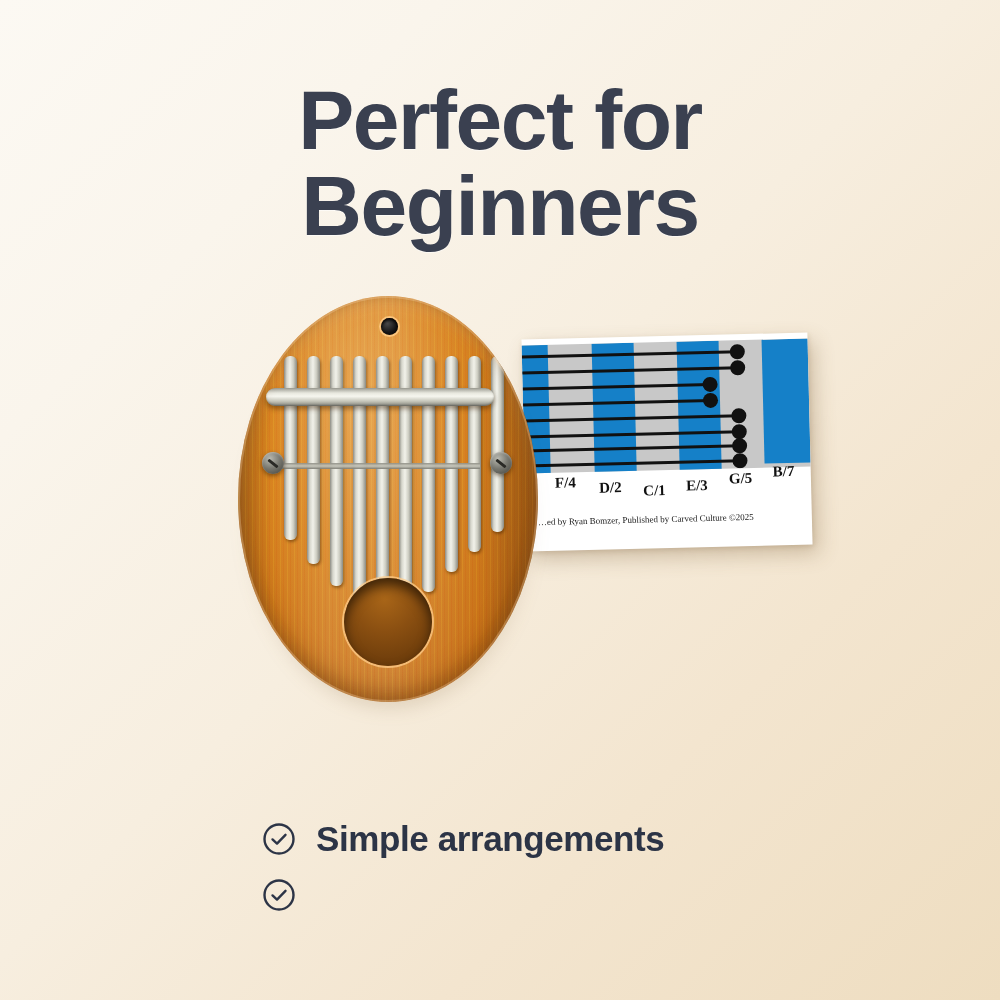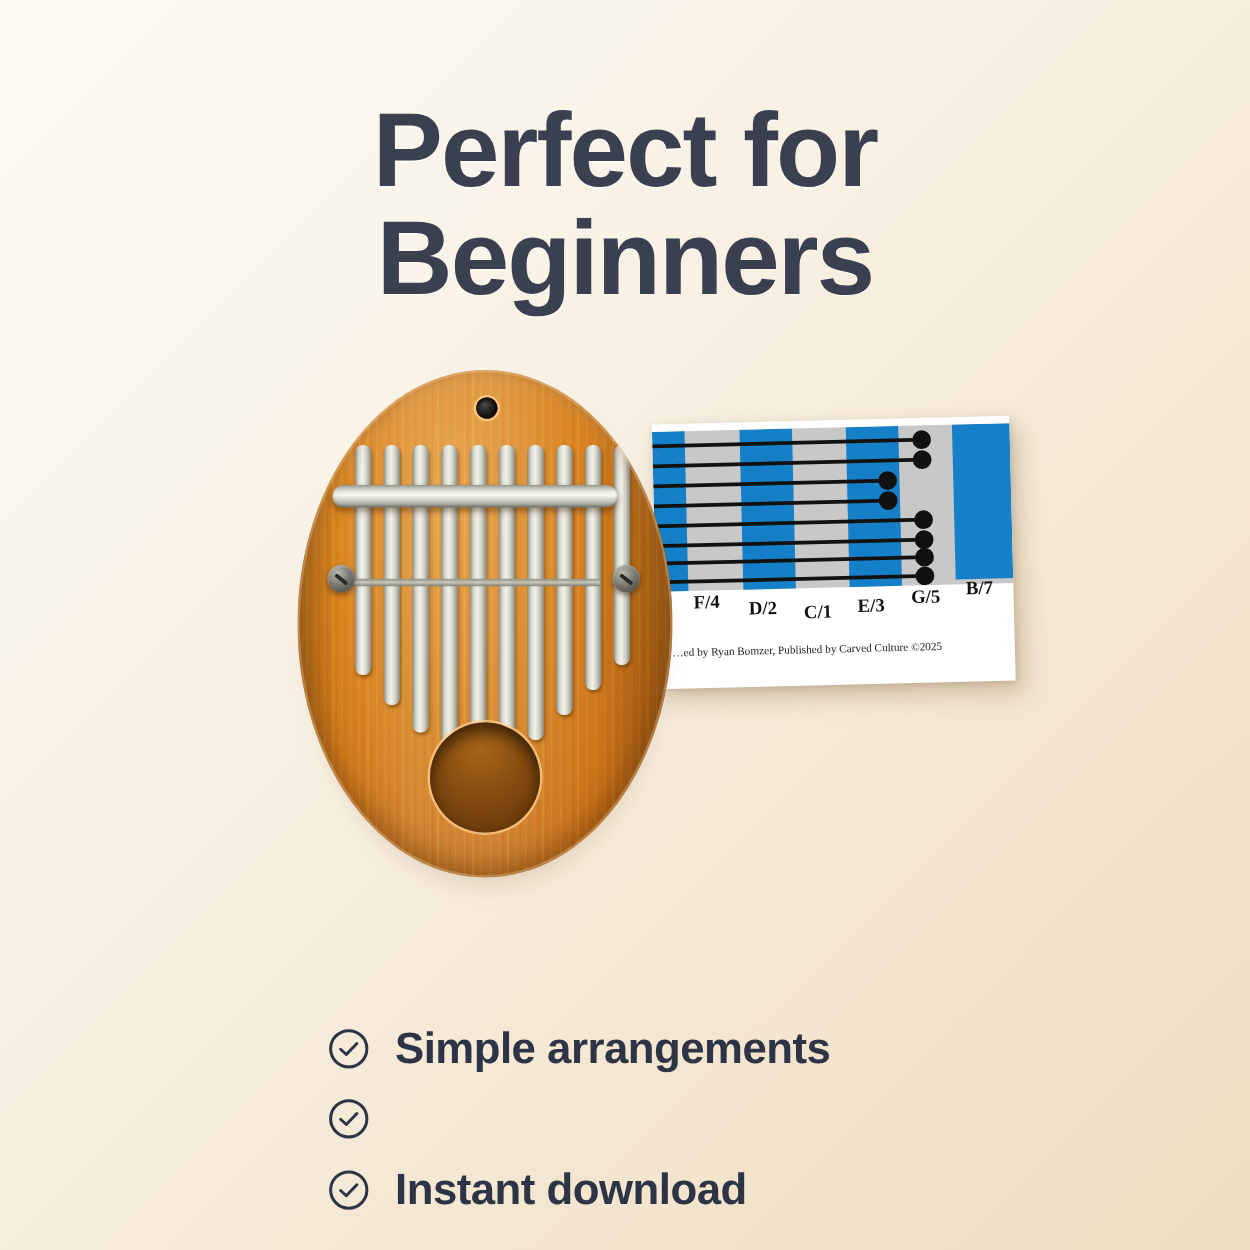--- a/index.html
+++ b/index.html
@@ -299,23 +299,16 @@
       <span class="feat-txt">Simple arrangements</span>
     </div>
 
     <div class="feat">
       <svg class="feat-ico" viewBox="0 0 34 34">
         <circle cx="17" cy="17" r="14.5" fill="none" stroke="#2c3446" stroke-width="2.4"></circle>
         <path d="M10.5 17.4 L15 21.6 L23.5 12.8" fill="none" stroke="#2c3446" stroke-width="2.4" stroke-linecap="round" stroke-linejoin="round"></path>
       </svg>
     </div>
 
-    <div class="feat">
-      <svg class="feat-ico" viewBox="0 0 34 34">
-        <circle cx="17" cy="17" r="14.5" fill="none" stroke="#2c3446" stroke-width="2.4"></circle>
-        <path d="M10.5 17.4 L15 21.6 L23.5 12.8" fill="none" stroke="#2c3446" stroke-width="2.4" stroke-linecap="round" stroke-linejoin="round"></path>
-      </svg>
-      <span class="feat-txt">Instant download</span>
-    </div>
 
   </div>
 
 </div>
 
 </body></html>

